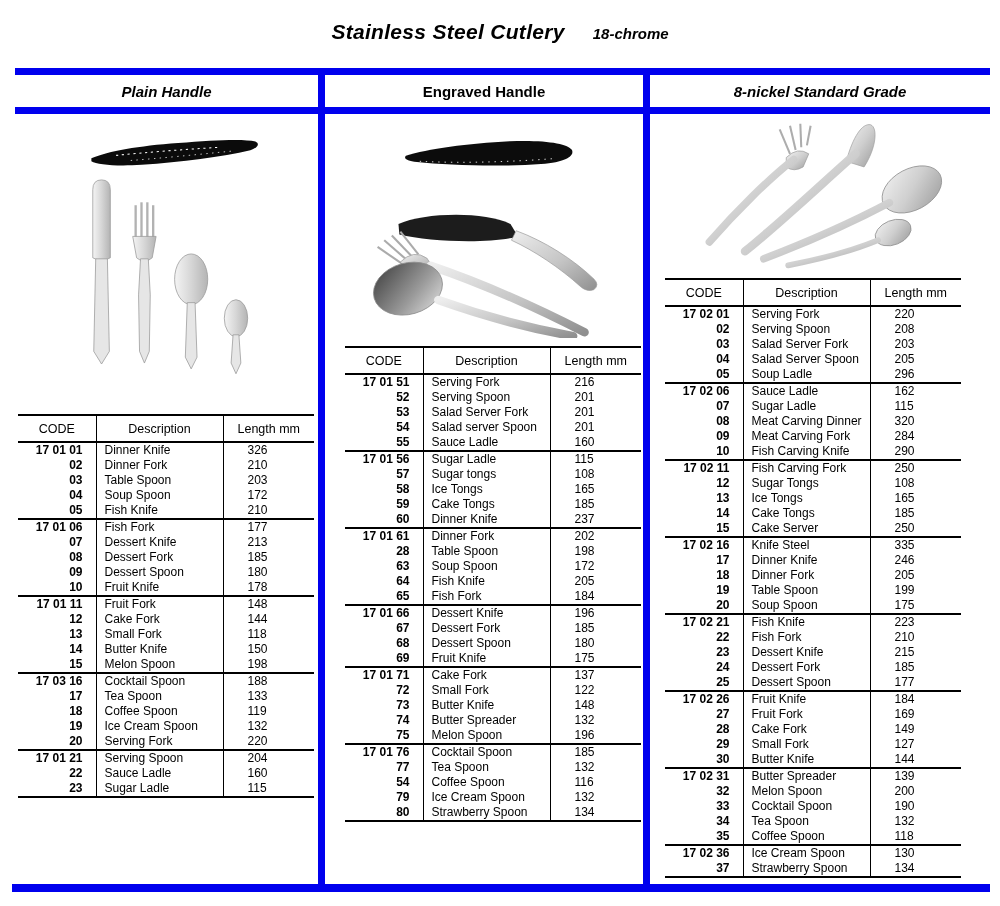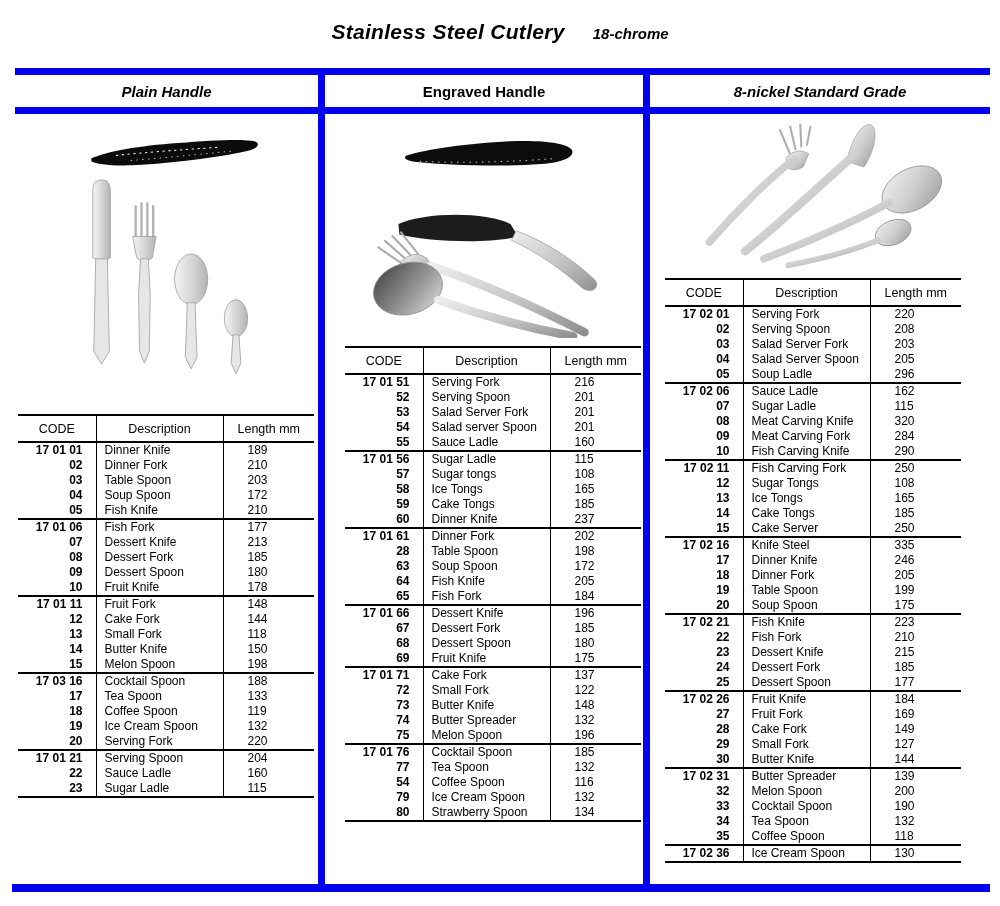--- a/index.html
+++ b/index.html
@@ -134,21 +134,21 @@
             <tr>
               <th>CODE</th>
               <th>Description</th>
               <th>Length mm</th>
             </tr>
           </thead>
           <tbody>
             <tr>
               <td class="code">17 01 01</td>
               <td class="desc">Dinner Knife</td>
-              <td class="len">189</td>
+              <td class="len">326</td>
             </tr>
             <tr>
               <td class="code">02</td>
               <td class="desc">Dinner Fork</td>
               <td class="len">210</td>
             </tr>
             <tr>
               <td class="code">03</td>
               <td class="desc">Table Spoon</td>
               <td class="len">203</td>
@@ -536,21 +536,21 @@
               <td class="desc">Sauce Ladle</td>
               <td class="len">162</td>
             </tr>
             <tr>
               <td class="code">07</td>
               <td class="desc">Sugar Ladle</td>
               <td class="len">115</td>
             </tr>
             <tr>
               <td class="code">08</td>
-              <td class="desc">Meat Carving Knife</td>
+              <td class="desc">Meat Carving Dinner</td>
               <td class="len">320</td>
             </tr>
             <tr>
               <td class="code">09</td>
               <td class="desc">Meat Carving Fork</td>
               <td class="len">284</td>
             </tr>
             <tr>
               <td class="code">10</td>
               <td class="desc">Fish Carving Knife</td>
@@ -691,20 +691,25 @@
               <td class="desc">Coffee Spoon</td>
               <td class="len">118</td>
             </tr>
           </tbody>
           <tbody>
             <tr>
               <td class="code">17 02 36</td>
               <td class="desc">Ice Cream Spoon</td>
               <td class="len">130</td>
             </tr>
+            <tr>
+              <td class="code">37</td>
+              <td class="desc">Strawberry Spoon</td>
+              <td class="len">134</td>
+            </tr>
           </tbody>
         </table>
     </section>
 
   </div>
 
   <div class="bottom-rule"></div>
 
 </div>
 

